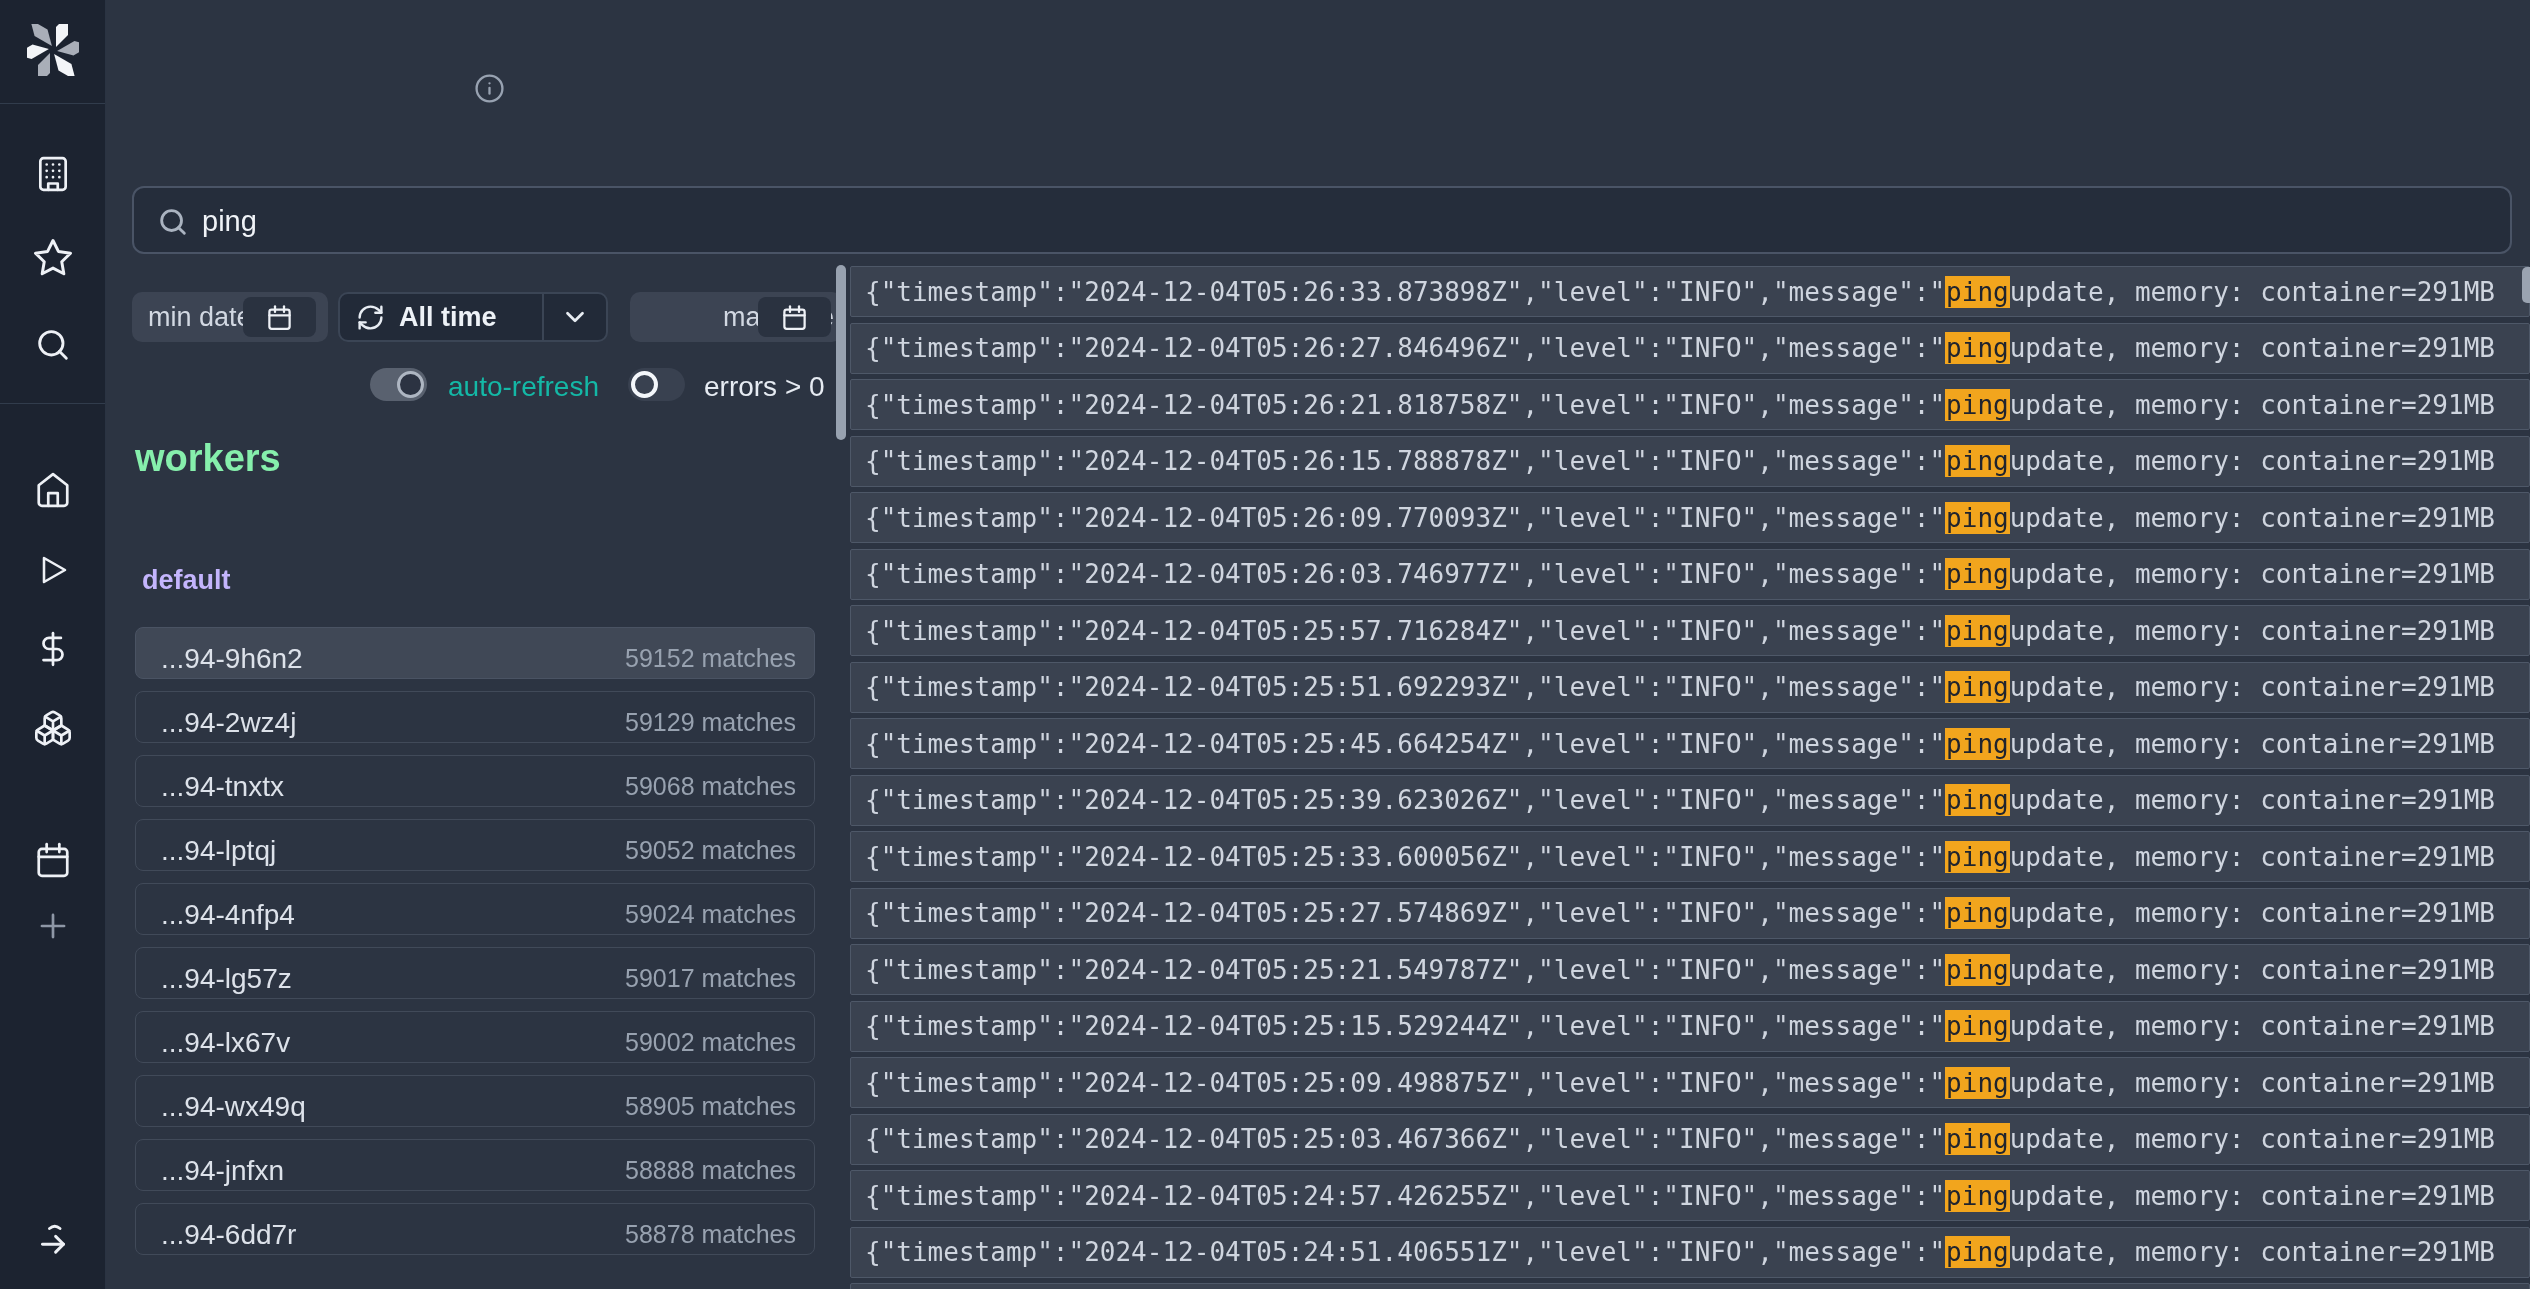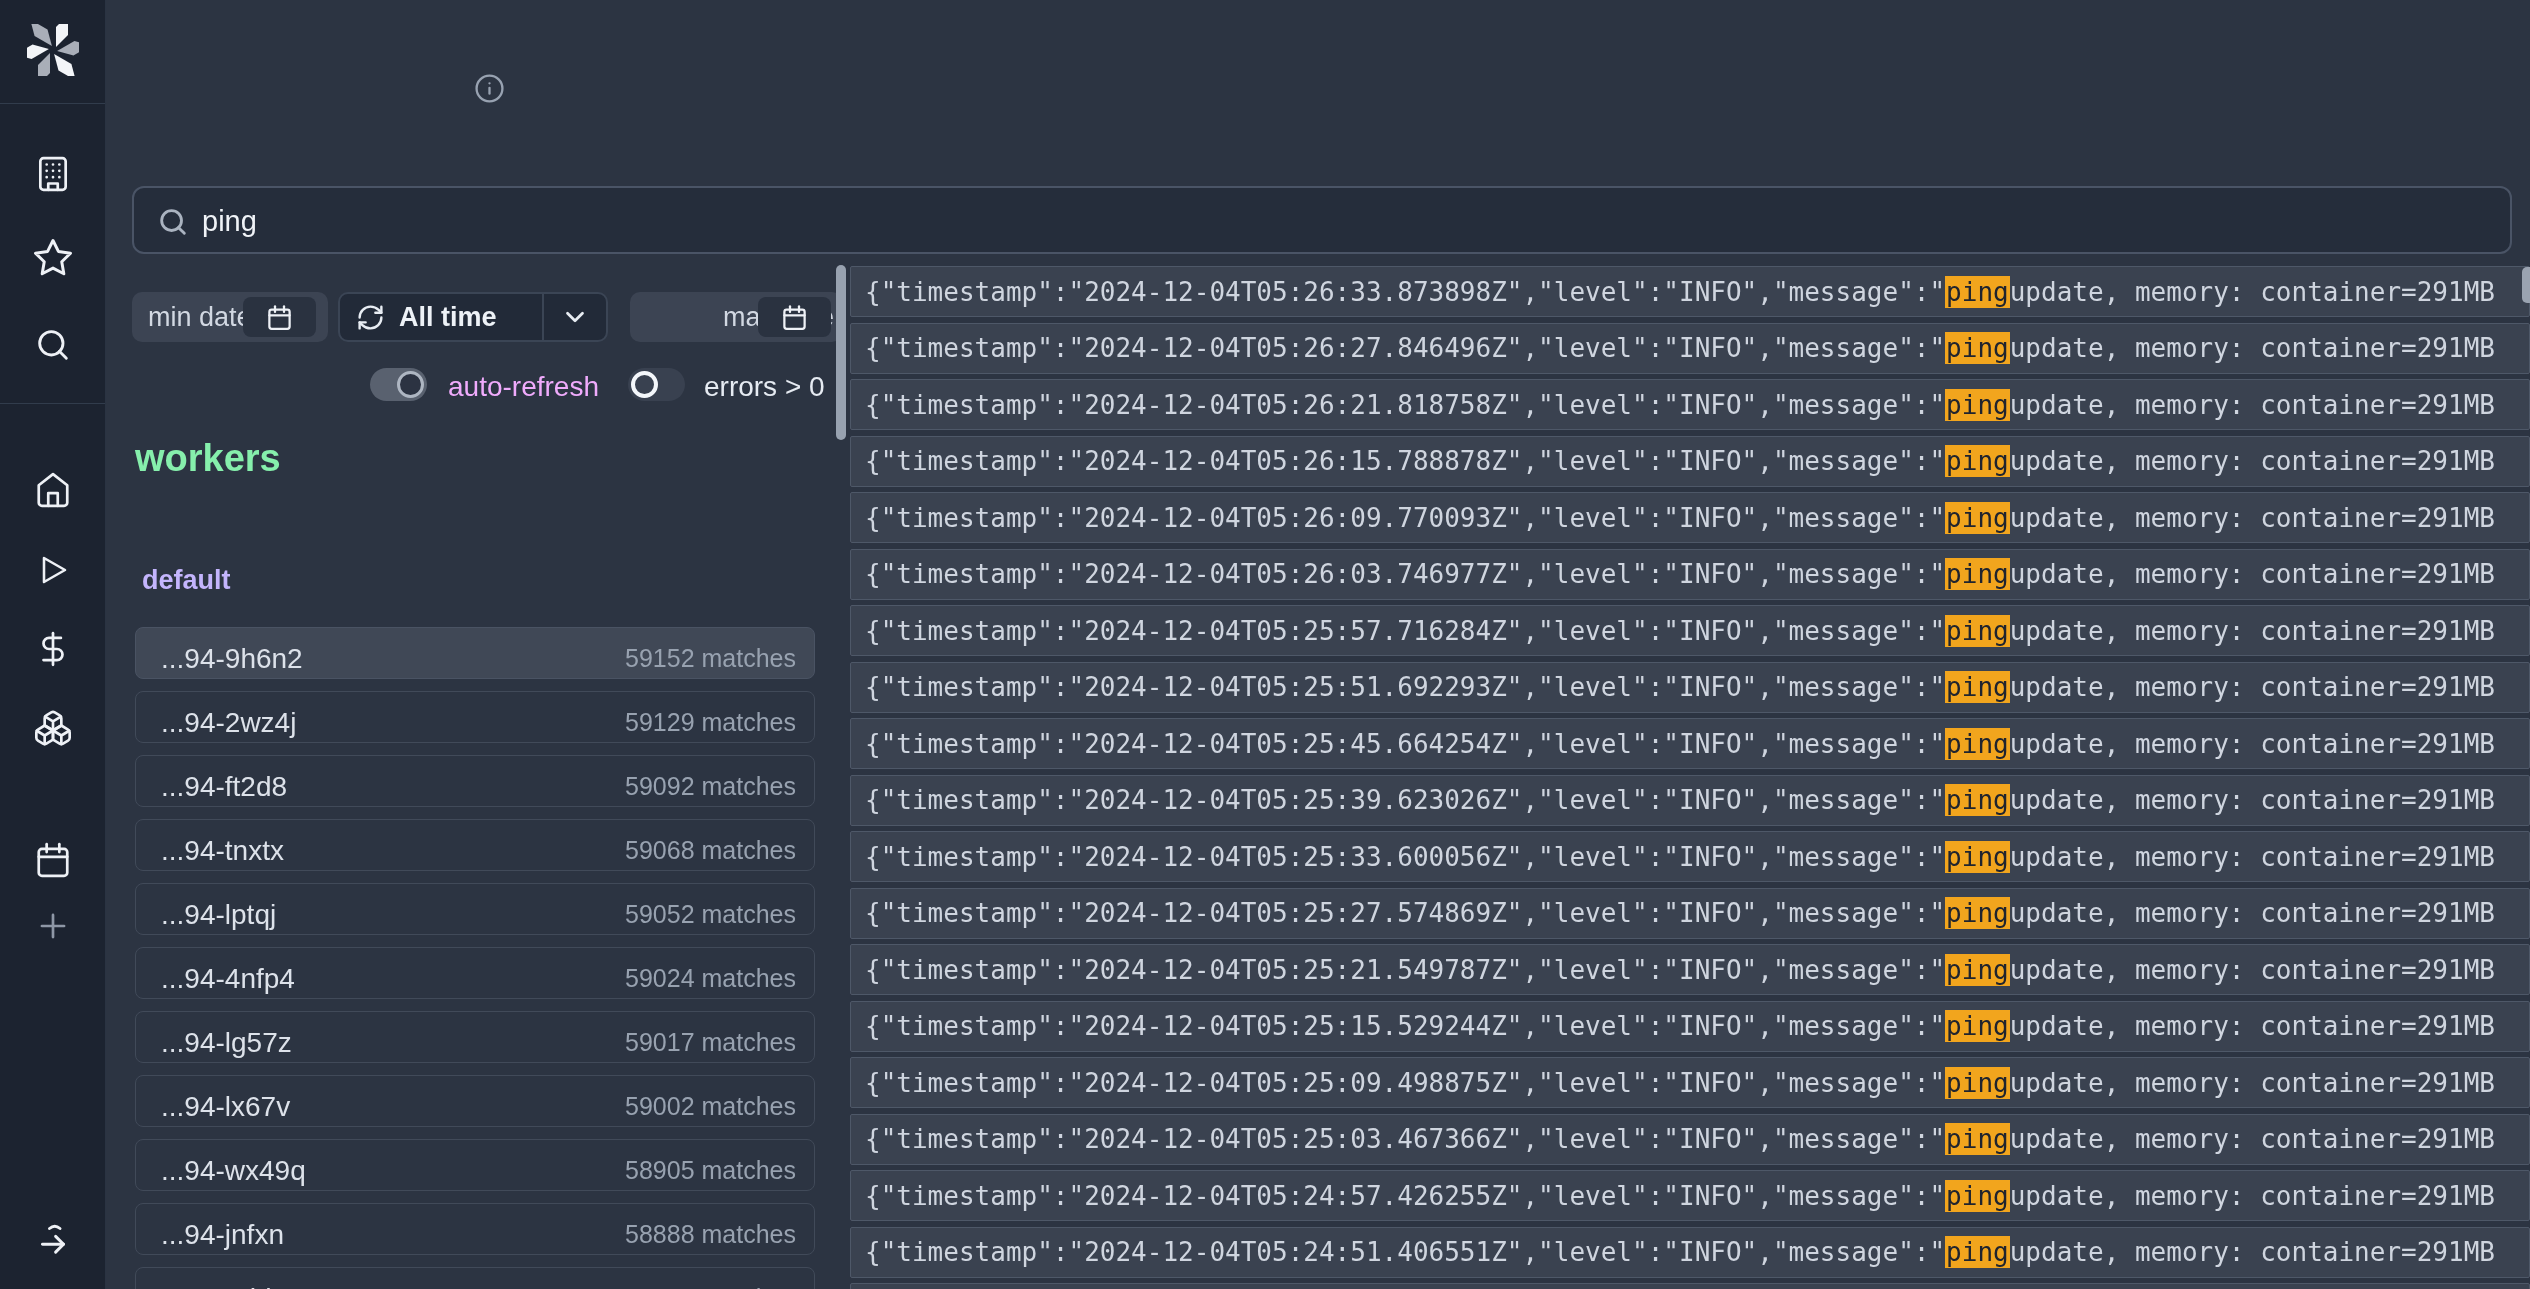--- a/index.html
+++ b/index.html
@@ -47,21 +47,21 @@
   #alltime-chevron{width:62px;display:flex;align-items:center;justify-content:center;color:#e8edf3;}
 
   
   .toggle{position:absolute;top:368px;width:57px;height:33px;border-radius:17px;cursor:pointer;}
   #auto-toggle{left:370px;background:#59616f;}
   #auto-toggle .knob{position:absolute;right:3px;top:3px;width:27px;height:27px;border-radius:50%;
                      background:#2c3342;border:3px solid #aeb6c2;box-sizing:border-box;}
   #errors-toggle{left:628px;background:#394150;}
   #errors-toggle .knob{position:absolute;left:3px;top:3px;width:27px;height:27px;border-radius:50%;
                        background:transparent;border:4px solid #f4f7fb;box-sizing:border-box;}
-  #auto-label{position:absolute;left:448px;top:371px;font-size:28px;color:#f0abfc;}
+  #auto-label{position:absolute;left:448px;top:371px;font-size:28px;color:#14b8a6;}
   #errors-label{position:absolute;left:704px;top:371px;font-size:28px;color:#e6ebf2;}
 
   
   #workers-heading{position:absolute;left:135px;top:437px;font-size:38px;font-weight:bold;color:#86efac;}
   #group-heading{position:absolute;left:142px;top:565px;font-size:27px;font-weight:600;color:#c4b5fd;text-align:right;}
   #worker-list{position:absolute;left:135px;top:627px;width:680px;bottom:0;overflow:hidden;
                display:flex;flex-direction:column;gap:12px;}
   .worker-row{height:52px;flex:0 0 52px;border:1px solid #414a59;border-radius:8px;box-sizing:border-box;
               display:flex;align-items:center;padding:11px 18px 0 25px;cursor:pointer;}
   .worker-row.selected{background:#404856;border-color:#4a5363;}
@@ -241,24 +241,20 @@
 
   <div class="worker-row selected">
         <span class="wid">...94-9h6n2</span>
         <span class="wmatches">59152 matches</span>
       </div>
       <div class="worker-row">
         <span class="wid">...94-2wz4j</span>
         <span class="wmatches">59129 matches</span>
       </div>
       <div class="worker-row">
-        <span class="wid">...94-ft2d8</span>
-        <span class="wmatches">59092 matches</span>
-      </div>
-      <div class="worker-row">
         <span class="wid">...94-tnxtx</span>
         <span class="wmatches">59068 matches</span>
       </div>
       <div class="worker-row">
         <span class="wid">...94-lptqj</span>
         <span class="wmatches">59052 matches</span>
       </div>
       <div class="worker-row">
         <span class="wid">...94-4nfp4</span>
         <span class="wmatches">59024 matches</span>

